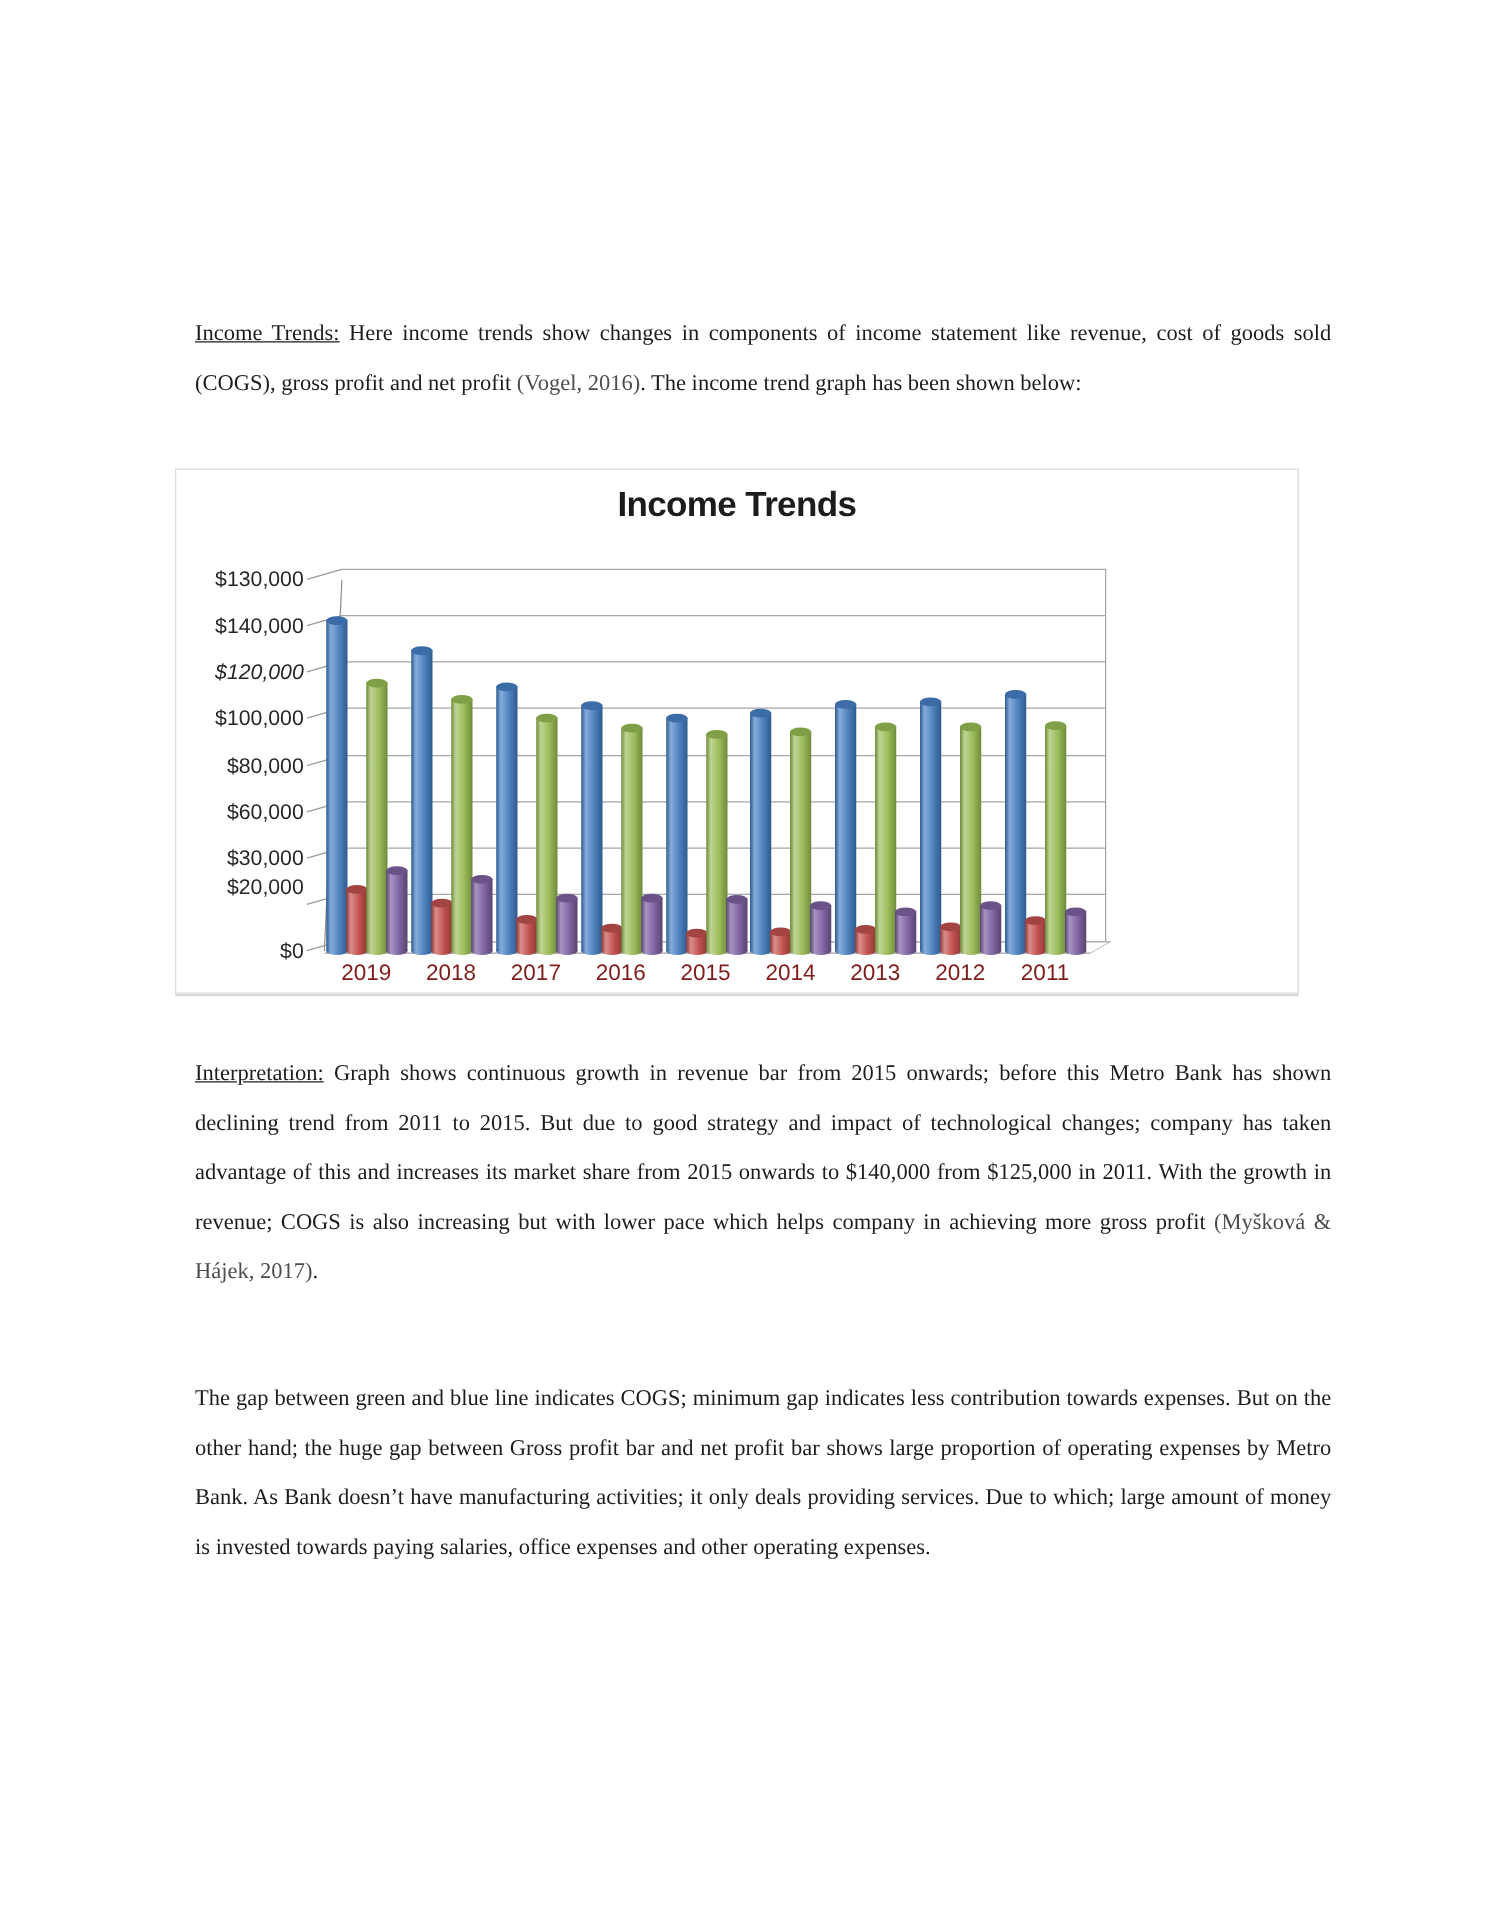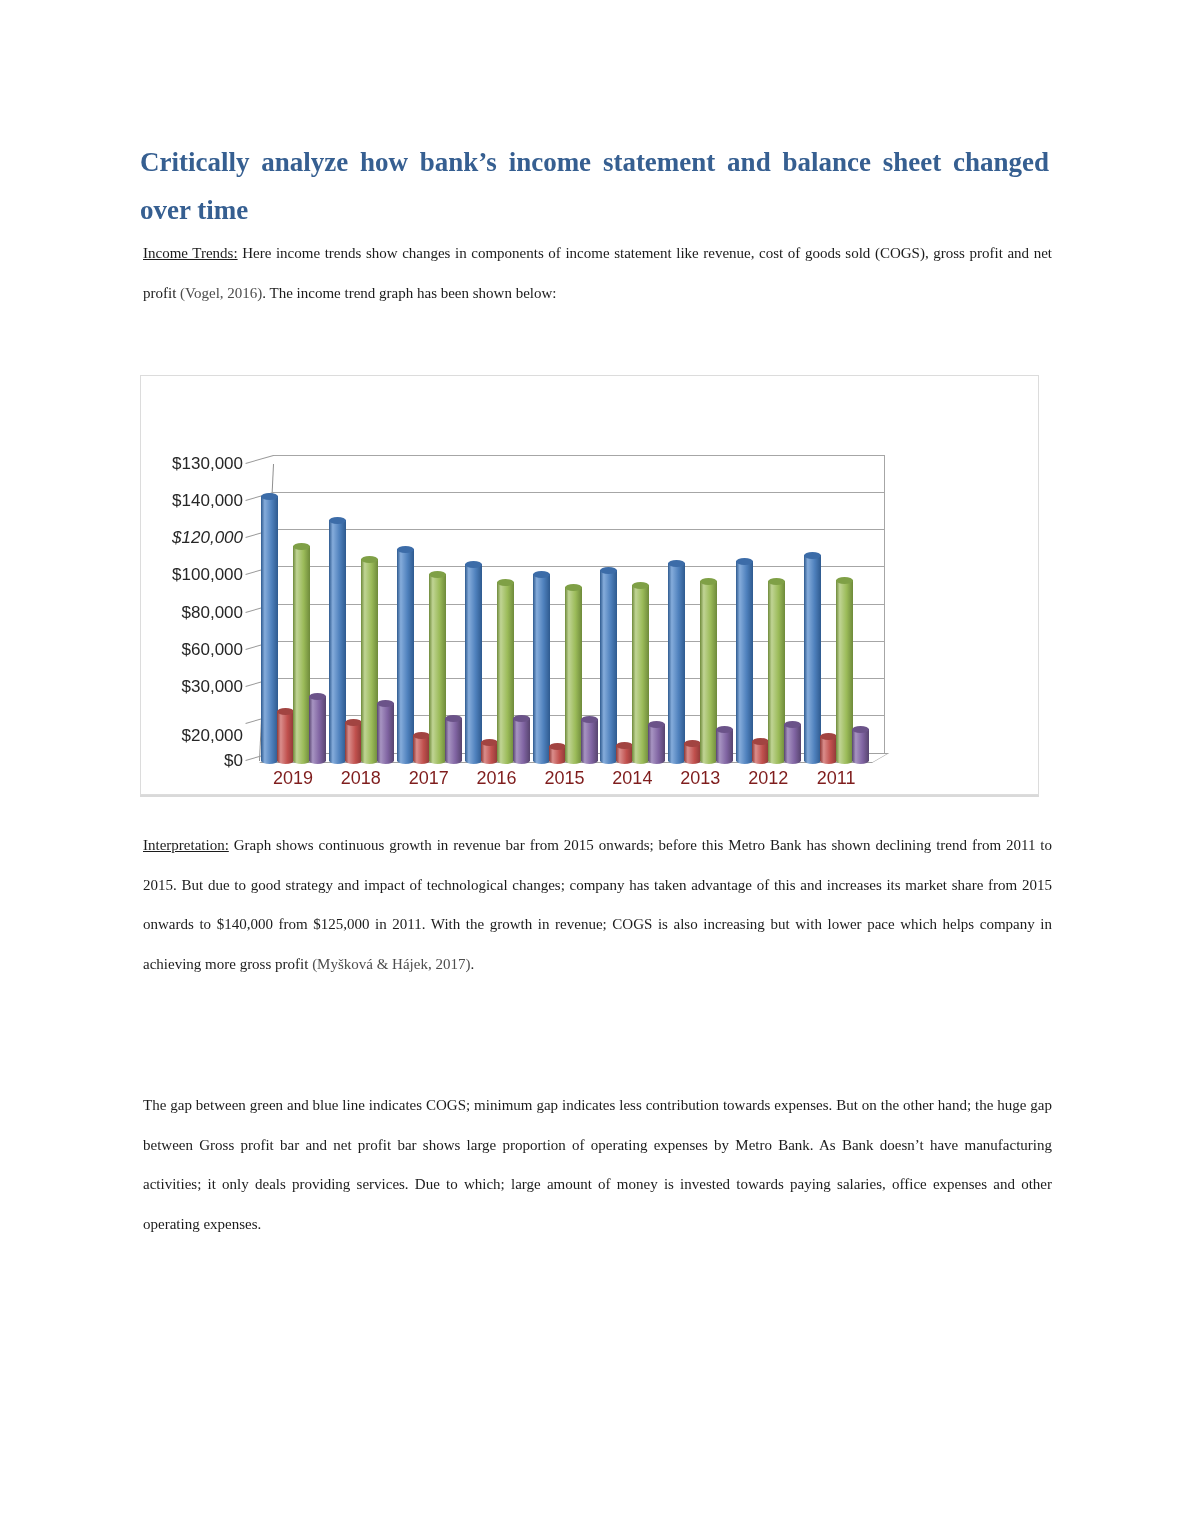--- a/index.html
+++ b/index.html
@@ -3,22 +3,22 @@
 <meta charset="utf-8">
 <style>
   html,body{margin:0;padding:0;background:#fff;}
   .page{position:relative;width:1190px;height:1540px;background:#ffffff;overflow:hidden;
         font-family:"Liberation Serif",serif;color:#1c1c1c;}
 
   .heading{position:absolute;left:140px;top:138px;width:909px;margin:0;
            font-size:27px;line-height:48px;font-weight:bold;color:#365F91;
            text-align:justify;font-family:"Liberation Serif",serif;}
 
-  .para{position:absolute;left:140px;width:909px;margin:3px;
-        font-size:15px;line-height:39.5px;text-align:justify;color:#1c1c1c;}
+  .para{position:absolute;left:140px;width:909px;margin:16px;
+        font-size:18px;line-height:39.5px;text-align:justify;color:#1c1c1c;}
   #para1{top:231px;}
   #para2{top:823px;}
   #para3{top:1083px;}
   .lead{text-decoration:underline;}
   .citation{color:#4d4d4d;}
 
   
   .chart-figure{position:absolute;left:140px;top:375px;width:897px;height:418px;
                 background:#fff;border:1px solid #dcdcdc;box-shadow:0 2px 0 #d9d9d9;
                 font-family:"Liberation Sans",sans-serif;}
@@ -50,28 +50,28 @@
   .legend{position:absolute;left:775px;top:164px;}
   .legend-item{display:flex;align-items:center;height:25px;}
   .legend-swatch{width:13px;height:13px;margin-right:8px;flex:0 0 13px;}
   .legend-label{font-size:16px;color:#1c1c1c;white-space:nowrap;}
 </style>
 </head>
 <body>
 
 <div class="page">
 
-  <h1 class="heading">Critically analyze how bank’s income statement and balance sheet changed over time</h1>
 
   <p class="para" id="para1"><span class="lead">Income Trends:</span><span> Here income trends show changes in components of income statement like revenue, cost of goods sold (COGS), gross profit and net profit </span><span class="citation">(Vogel, 2016)</span><span>. The income trend graph has been shown below:</span></p>
 
   <div class="chart-figure">
+    <div class="chart-title">Income Trends</div>
     <div class="y-axis" id="yaxis">
         <div class="y-tick-label" style="bottom: -10px;">$0</div>
-        <div class="y-tick-label" style="bottom: 15px;">$20,000</div>
+        <div class="y-tick-label" style="bottom: 41px;">$20,000</div>
         <div class="y-tick-label" style="bottom: 64.25px;">$30,000</div>
         <div class="y-tick-label" style="bottom: 101.375px;">$60,000</div>
         <div class="y-tick-label" style="bottom: 138.5px;">$80,000</div>
         <div class="y-tick-label" style="bottom: 175.625px;">$100,000</div>
         <div class="y-tick-label" style="bottom: 212.75px; font-style: italic;">$120,000</div>
         <div class="y-tick-label" style="bottom: 249.875px; margin-left: 40px;">$140,000</div>
         <div class="y-tick-label" style="bottom: 287px;">$130,000</div>
       </div>
     <div class="plot" id="plot">
       <div class="axis-line"></div>

